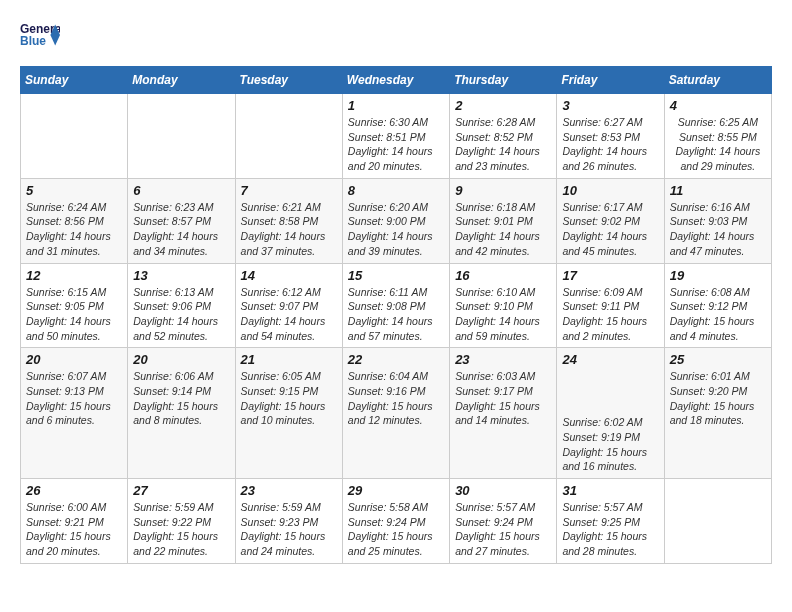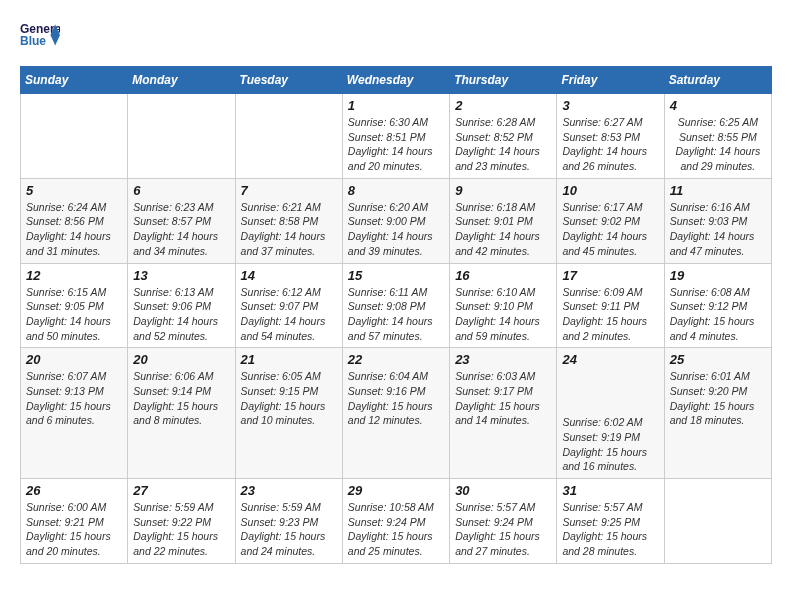--- a/index.html
+++ b/index.html
@@ -312,21 +312,21 @@
           </td>
           <td>
             <div class="day-number">23</div>
             <div class="day-info" style="white-space: pre-line;">Sunrise: 5:59 AM
 Sunset: 9:23 PM
 Daylight: 15 hours
 and 24 minutes.</div>
           </td>
           <td>
             <div class="day-number">29</div>
-            <div class="day-info" style="white-space: pre-line;">Sunrise: 10:58 AM
+            <div class="day-info" style="white-space: pre-line;">Sunrise: 5:58 AM
 Sunset: 9:24 PM
 Daylight: 15 hours
 and 25 minutes.</div>
           </td>
           <td>
             <div class="day-number">30</div>
             <div class="day-info" style="white-space: pre-line;">Sunrise: 5:57 AM
 Sunset: 9:24 PM
 Daylight: 15 hours
 and 27 minutes.</div>

